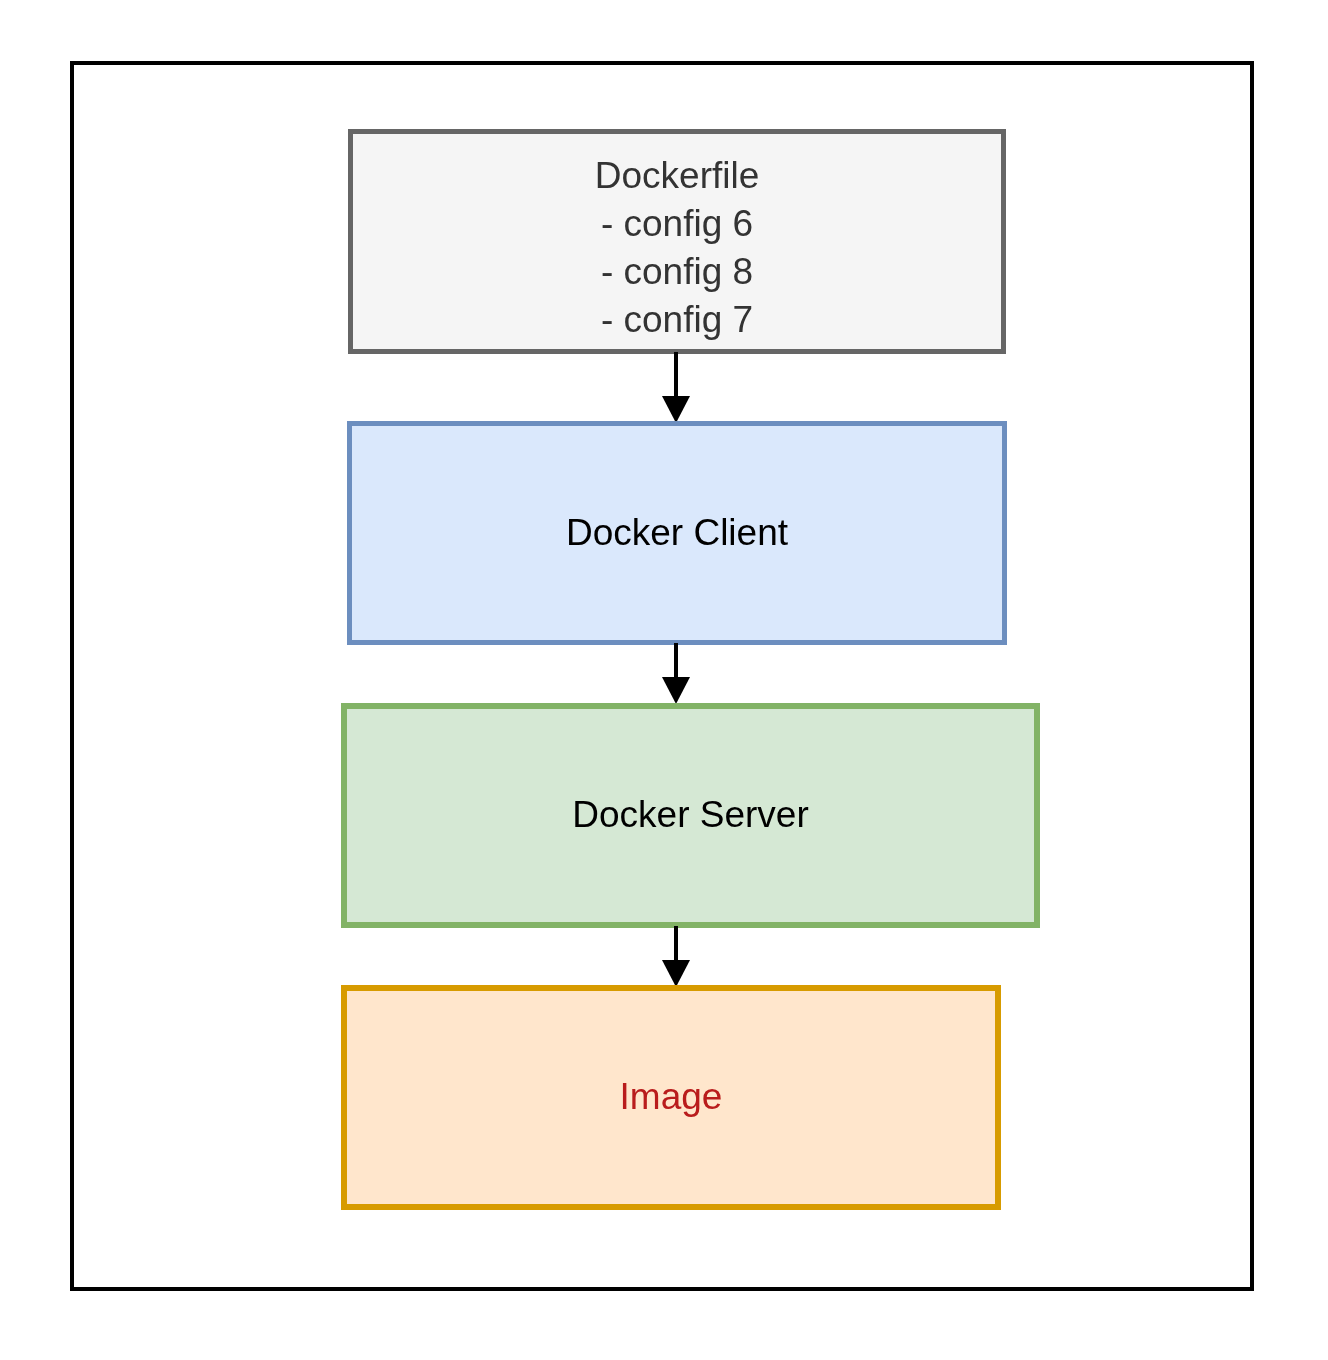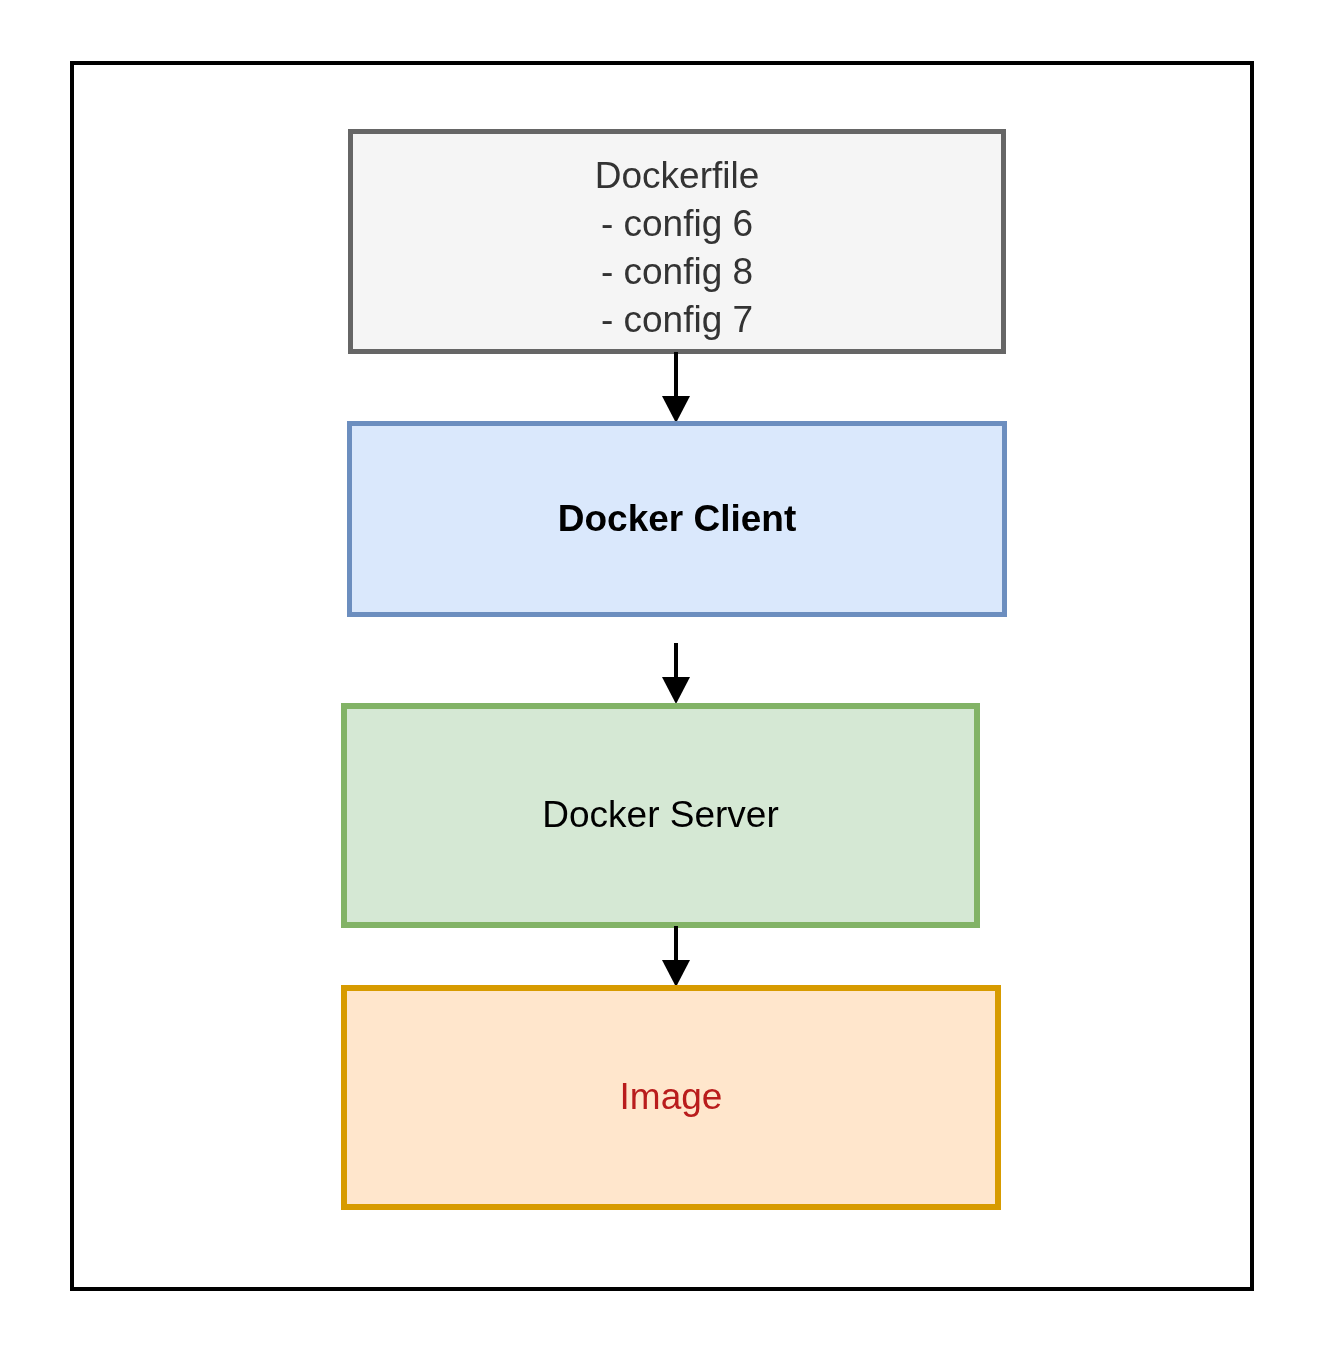--- a/index.html
+++ b/index.html
@@ -62,33 +62,32 @@
   .node-dockerfile .line {
     display: block;
     white-space: pre;
   }
 
   
   .node-client {
     left: 347px;
     top: 421px;
     width: 660px;
-    height: 196px;
+    height: 224px;
     background: #dae8fc;
     border: 5px solid #6c8ebf;
     color: #000000;
     font-size: 37px;
-    font-weight: bold;
   }
 
   
   .node-server {
     left: 341px;
     top: 703px;
-    width: 639px;
+    width: 699px;
     height: 225px;
     background: #d5e8d4;
     border: 6px solid #82b366;
     color: #000000;
     font-size: 37px;
   }
 
   
   .node-image {
     left: 341px;

